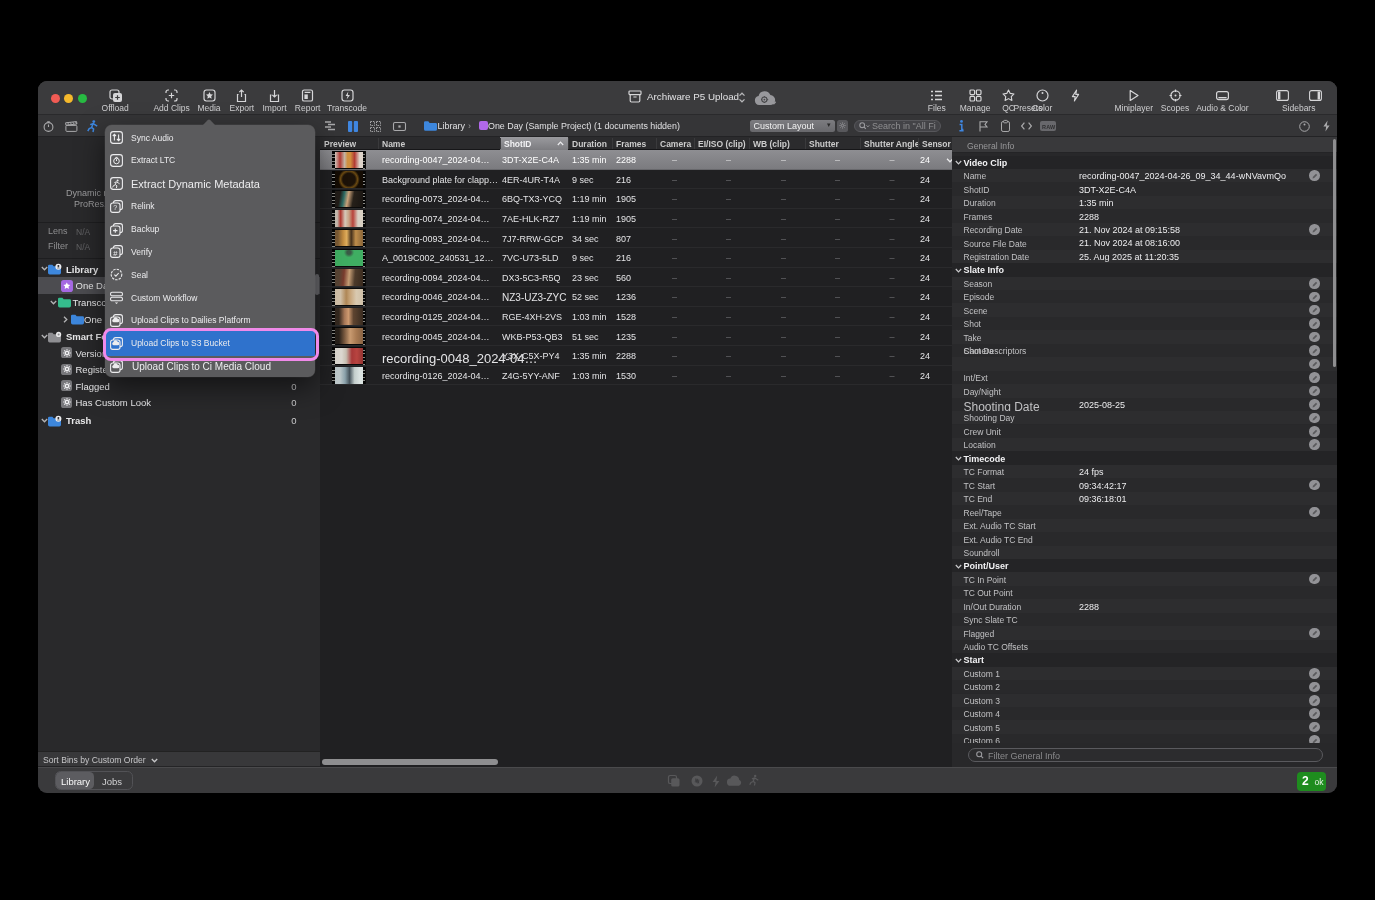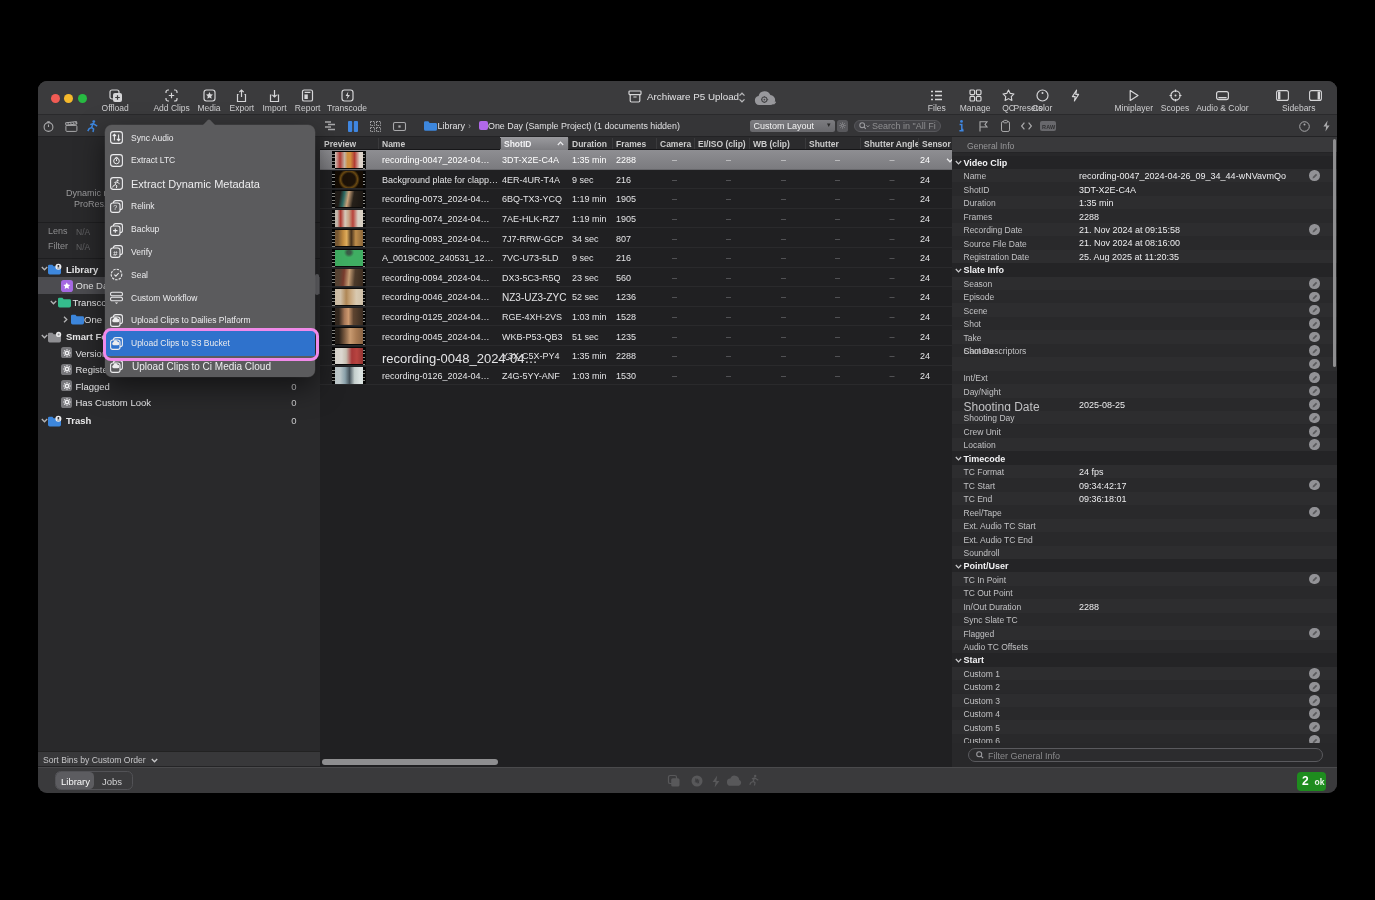--- a/index.html
+++ b/index.html
@@ -743,21 +743,21 @@
     </svg>
 <svg class="a" style="left:689px;top:696px" width="16" height="9" viewBox="0 0 16 9">
       <path d="M3.8 8.8a3.6 3.6 0 0 1-.5-7.2A4.6 4.6 0 0 1 12.2 2.8 3.2 3.2 0 0 1 12 8.8z" fill="#58585a"></path>
     </svg>
 <svg class="a" style="left:711px;top:693px" width="10" height="13" viewBox="0 0 11 13">
       <circle cx="6.8" cy="1.6" r="1.3" fill="#58585a"></circle>
       <path d="M3.2 4.6l3-1 2.4 1.6 1.6 1M5.8 4.2L4.6 7.4l2 1.6-.6 3M4.6 7.6l-2.4 1-1.4 2.6" stroke="#58585a" fill="none" stroke-width="1.4"></path>
     </svg>
 <div class="a" style="left:1258.7px;top:690.5px;width:29.2px;height:19.1px;background:#1e8c1e;border-radius:4px"></div>
 <div class="txt" style="left:1264px;top:693px;font-size:12px;font-weight:bold;color:#fff">2</div>
-<div class="txt" style="left:1276.5px;top:696px;font-size:8.5px;font-weight:bold;color:#e8f4e8">ok</div>
+<div class="txt" style="left:1276.5px;top:696px;font-size:8.5px;font-weight:normal;color:#e8f4e8">ok</div>
 <div class="a" style="left:66.5px;top:43.5px;width:210px;height:252.5px;background:#5b5b5d;border-radius:7px;box-shadow:0 10px 28px rgba(0,0,0,0.55),0 0 0 0.5px rgba(255,255,255,0.12)"></div>
 <svg class="a" style="left:164px;top:37.5px" width="14" height="7" viewBox="0 0 14 7">
       <path d="M0 7L5.6 1.2a2 2 0 0 1 2.8 0L14 7z" fill="#5b5b5d"></path>
     </svg>
 <div class="a" style="left:67px;top:250px;width:210px;height:24.5px;background:#2f72cc"></div>
 <svg class="a" style="left:72px;top:50.1px" width="13" height="13" viewBox="0 0 13 13">
       <rect x="0.6" y="0.6" width="11.8" height="11.8" rx="2.6" stroke="#ececee" fill="none" stroke-width="1.1"></rect>
       <path d="M4.4 9.6V3.4M2.8 5L4.4 3.4 6 5M8.6 3.4v6.2M7 8L8.6 9.6 10.2 8" stroke="#ececee" fill="none" stroke-width="1.1"></path>
     </svg>
 <div class="txt" style="left:93px;top:51.6px;font-size:8.5px;color:#ececee">Sync Audio</div>

